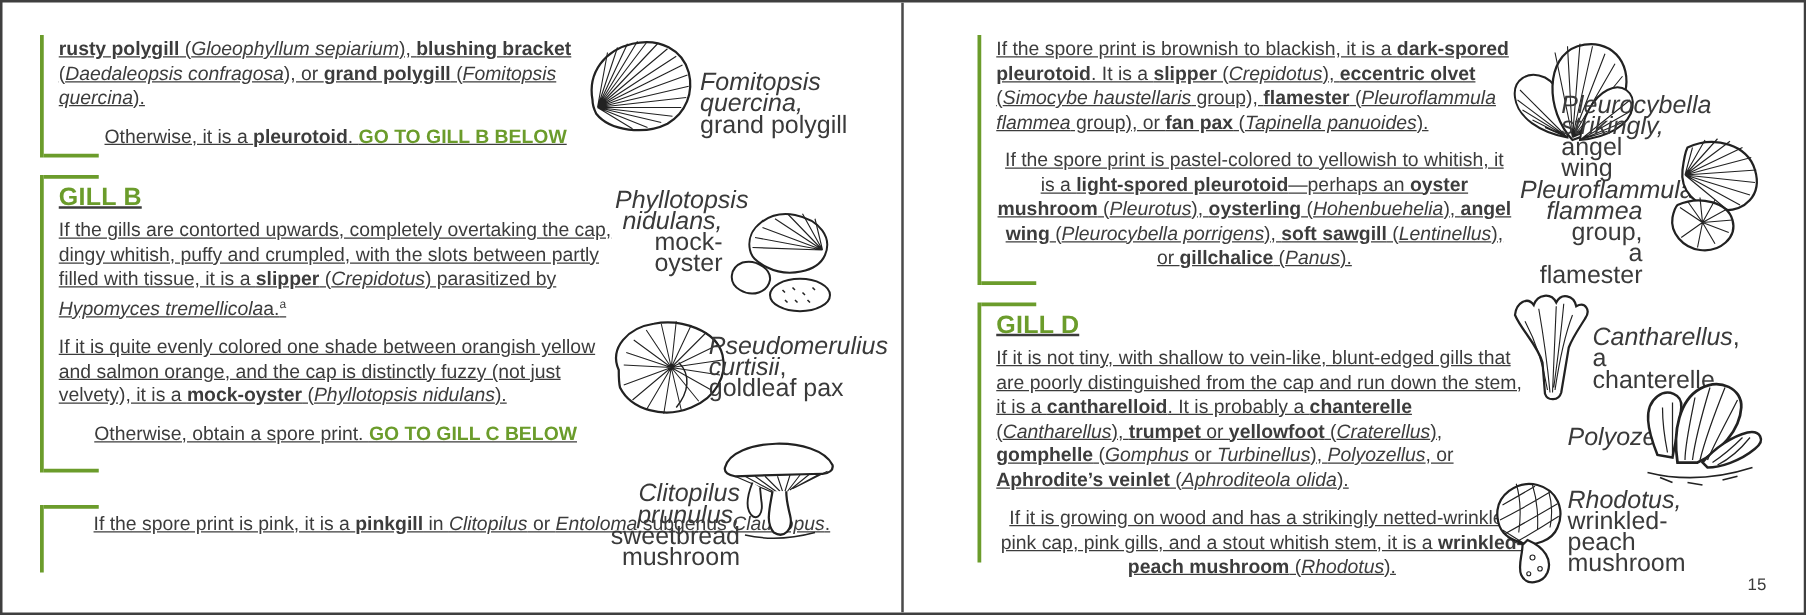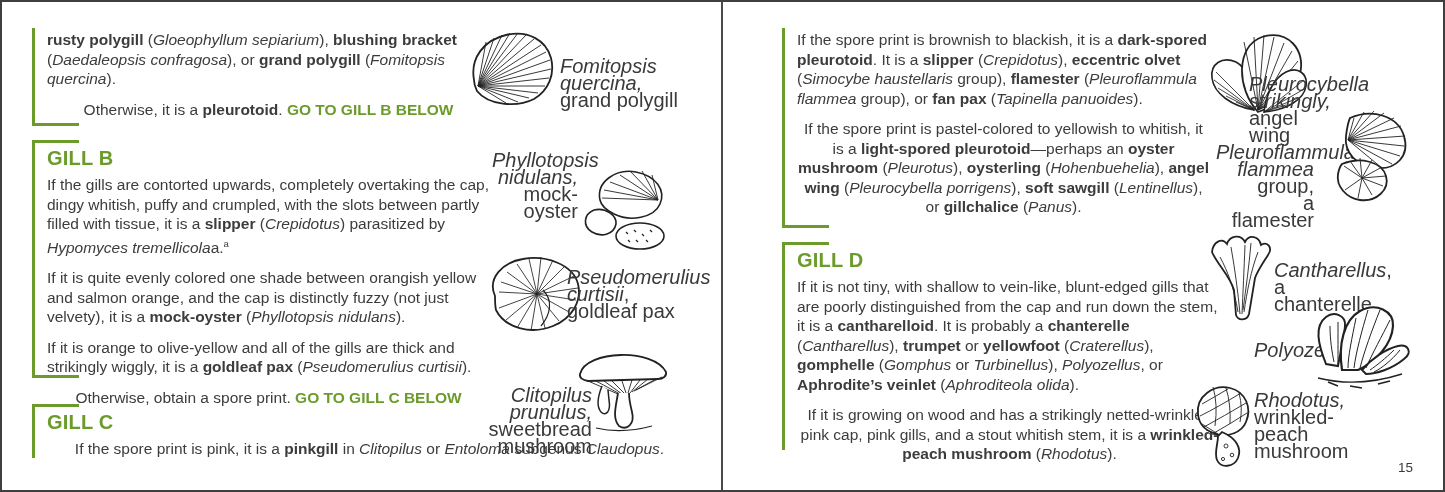--- a/index.html
+++ b/index.html
@@ -1,20 +1,20 @@
 <!DOCTYPE html>
 <html style="--green: #6b9c2b; --ink: #3c3c3c;"><head>
 <meta charset="utf-8">
 <style>
   :root{ --green:#6b9c2b; --ink:#3c3c3c; --line:#222; }
   html,body{margin:0;padding:0;background:#fff;}
   body{font-family:"Liberation Sans", sans-serif; color:var(--ink);}
   .spread{position:relative;width:1441px;height:488px;border:2px solid #3f3f3f;background:#fff;overflow:hidden;}
   .divider{position:absolute;left:719px;top:0;width:2px;height:100%;background:#4a4a4a;}
-  .section{position:absolute;border-left:3px solid var(--green);padding:2px 0 4px 12px;box-sizing:border-box;}
+  .section{position:absolute;border-left:3px solid var(--green);padding:2px 0 4px 12px;box-sizing:border-box;text-decoration:underline;}
   .stub-top::before{content:"";position:absolute;top:0;left:0;width:44px;height:3px;background:var(--green);}
   .stub-bottom::after{content:"";position:absolute;bottom:0;left:0;width:44px;height:3px;background:var(--green);}
   .para{margin:0 0 11px 0;font-size:15.5px;line-height:19.5px;}
   .para:last-child{margin-bottom:0;text-align:center;}
   .heading{margin:0 0 5px 0;font-size:20px;line-height:24px;font-weight:700;color:var(--green);letter-spacing:.2px;}
   .goto{color:var(--green);font-weight:700;text-decoration:none;cursor:pointer;}
   .st-b{font-weight:700;}
   .st-i{font-style:italic;}
   .st-sup{vertical-align:super;font-size:62%;}
   .caption{position:absolute;font-size:20px;line-height:17px;color:#3a3a3a;}
@@ -33,26 +33,24 @@
 
     <div class="section stub-bottom" style="left:30px;top:26px;width:458px;height:98px;">
       <p class="para"><span class="st-b">rusty polygill</span><span> (</span><span class="st-i">Gloeophyllum sepiarium</span><span>), </span><span class="st-b">blushing bracket</span><span> (</span><span class="st-i">Daedaleopsis confragosa</span><span>), or </span><span class="st-b">grand polygill</span><span> (</span><span class="st-i">Fomitopsis quercina</span><span>).</span></p>
       <p class="para"><span><span>Otherwise, it is a </span><span class="st-b">pleurotoid</span><span>. </span></span><a class="goto">GO TO GILL B BELOW</a></p>
     </div>
 
     <div class="section stub-top stub-bottom" style="left:30px;top:138px;width:458px;height:238px;padding-top:6px;">
       <h2 class="heading">GILL B</h2>
       <p class="para"><span>If the gills are contorted upwards, completely overtaking the cap, dingy whitish, puffy and crumpled, with the slots between partly filled with tissue, it is a </span><span class="st-b">slipper</span><span> (</span><span class="st-i">Crepidotus</span><span>) parasitized by </span><span class="st-i">Hypomyces tremellicola</span><span>a.</span><span class="st-sup">a</span></p>
       <p class="para"><span>If it is quite evenly colored one shade between orangish yellow and salmon orange, and the cap is distinctly fuzzy (not just velvety), it is a </span><span class="st-b">mock-oyster</span><span> (</span><span class="st-i">Phyllotopsis nidulans</span><span>).</span></p>
-      <p class="para"><span>If it is orange to olive-yellow and all of the gills are thick and strikingly wiggly, it is a </span><span class="st-b">goldleaf pax</span><span> (</span><span class="st-i">Pseudomerulius curtisii</span><span>).</span></p>
       <p class="para"><span><span>Otherwise, obtain a spore print. </span></span><a class="goto">GO TO GILL C BELOW</a></p>
     </div>
 
     <div class="section stub-top" style="left:30px;top:402px;width:660px;height:54px;padding-top:6px;">
-      <h2 class="heading">GILL C</h2>
       <p class="para"><span>If the spore print is pink, it is a </span><span class="st-b">pinkgill</span><span> in </span><span class="st-i">Clitopilus</span><span> or </span><span class="st-i">Entoloma</span><span> subgenus </span><span class="st-i">Claudopus</span><span>.</span></p>
     </div>
 
     <div class="pagenum" style="left:30px;top:484px;margin-top:32px;">14</div>
 
     <div class="illo" style="left:462px;top:26px;">
       <svg width="92" height="84" viewBox="0 0 92 84" fill="none">
         <path d="M10,52 C6,30 20,12 42,7 C64,2 82,12 87,30 C91,46 85,62 70,71 C52,80 24,77 13,63 C11,59 10,56 10,52 Z" fill="#fff" stroke="#222" stroke-width="1.8"></path>
         <path d="M14,58L22,14 M14,58L30,10 M14,58L38,7 M14,58L46,5 M14,58L54,5 M14,58L62,7 M14,58L70,11 M14,58L77,17 M14,58L82,24 M14,58L86,32 M14,58L87,41 M14,58L85,50 M14,58L81,58 M14,58L74,65 M14,58L65,70 M14,58L54,74 M14,58L42,75" stroke="#222" stroke-width="0.9"></path>
       </svg>

